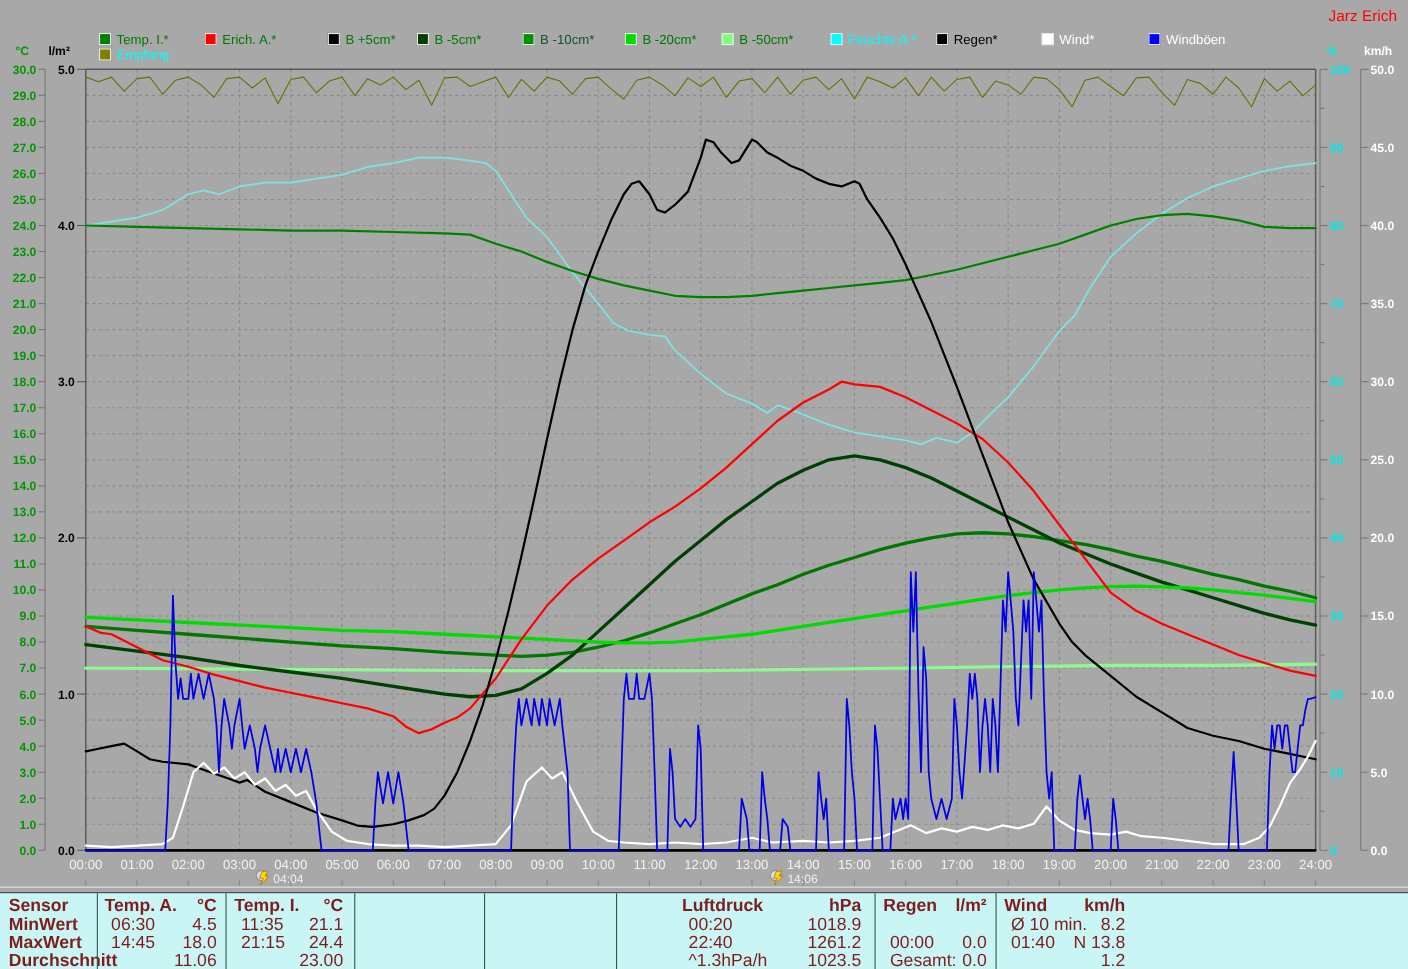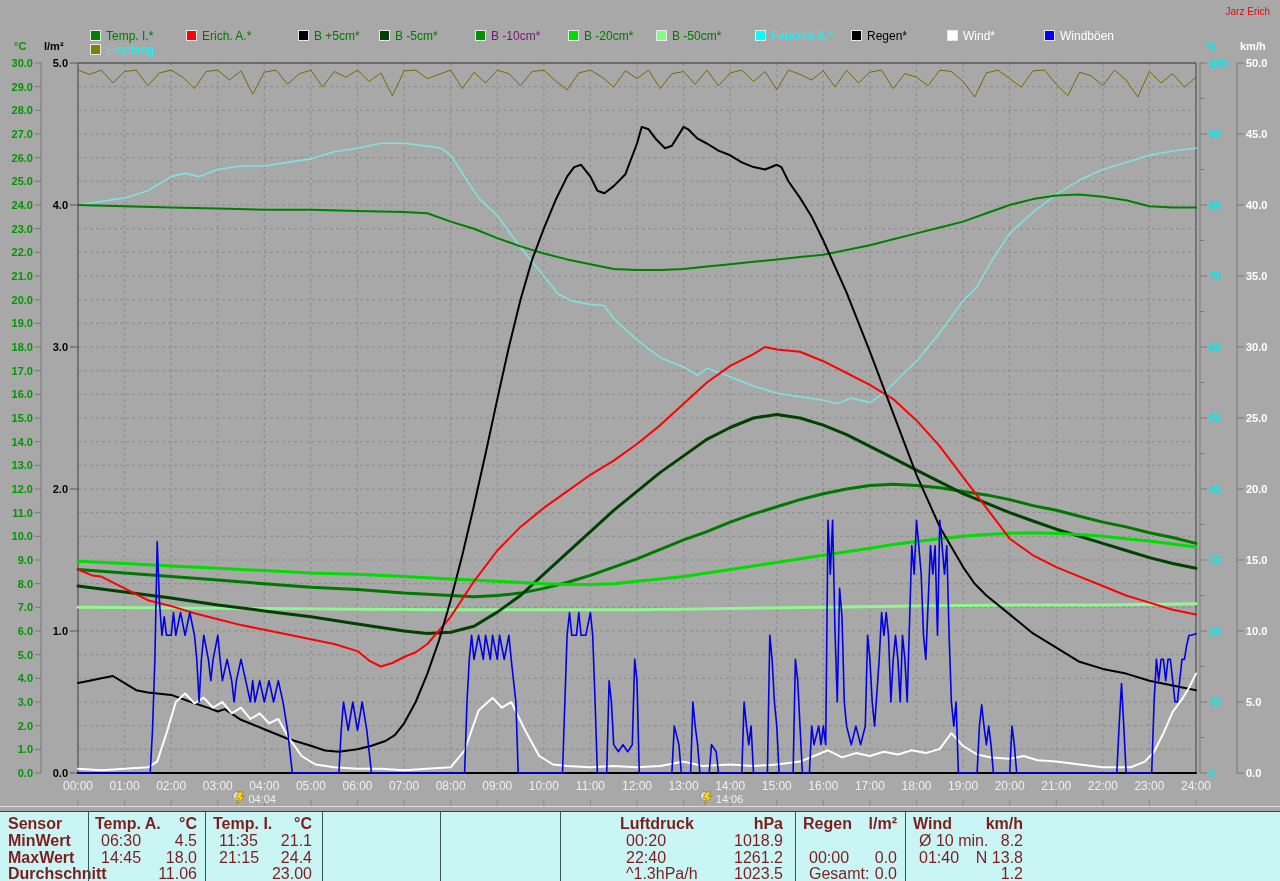--- a/index.html
+++ b/index.html
@@ -1,21 +1,21 @@
 <!DOCTYPE html>
 <html><head>
 <meta charset="utf-8">
 <style>
   html,body{margin:0;padding:0;background:#A8A8A8;}
   #app{position:relative;width:1280px;height:881px;background:#A8A8A8;overflow:hidden;
        font-family:"Liberation Sans", sans-serif;}
   #chart-svg{position:absolute;left:0;top:0;}
   .lbl{position:absolute;white-space:nowrap;font-size:13px;}
   #page-title{left:0;right:0;top:6px;text-align:center;color:#F2F2F2;font-size:14px;}
-  #user-name{right:10px;top:6px;color:#FF0000;font-size:10px;text-align:right;}
+  #user-name{right:10px;top:6px;color:#FF0000;font-size:14px;text-align:right;}
   .legend-item{position:absolute;height:12px;font-size:12px;line-height:11px;}
   .legend-swatch{display:inline-block;width:9px;height:9px;margin-right:5px;
                  border:1px solid #E8E8E8;vertical-align:-1px;}
   .tcell{position:absolute;font-size:16px;color:#7f1d1d;white-space:nowrap;}
   .tbold{font-weight:bold;}
   #table-bg{position:absolute;left:0;width:1280px;background:#C9F5F5;border-top:1px solid #404040;}
   .tsep{position:absolute;width:1px;background:#3A5454;}
 </style>
 </head>
 <body>
@@ -286,21 +286,21 @@
         <polygon points="7,1 12,1 9.5,5.5 13,5.5 5.5,13.5 8,7.5 4.5,7.5" fill="#FFD700" stroke="#7A5C00" stroke-width="0.5"></polygon>
       </g>
       <text x="715.825" y="803" fill="#F0F0F0" font-size="11" text-anchor="start" font-family="&quot;Liberation Sans&quot;,sans-serif" font-weight="normal">14:06</text>
     </svg>
   <div class="lbl" id="user-name">Jarz Erich</div>
   <div id="legend">
       <div class="legend-item" style="left: 90px; top: 30px;"><span class="legend-swatch" style="background: rgb(0, 128, 0);"></span><span style="color: rgb(0, 120, 0);">Temp. I.*</span></div>
       <div class="legend-item" style="left: 186px; top: 30px;"><span class="legend-swatch" style="background: rgb(255, 0, 0);"></span><span style="color: rgb(0, 120, 0);">Erich. A.*</span></div>
       <div class="legend-item" style="left: 282px; top: 30px; padding-left: 16px;"><span class="legend-swatch" style="background: rgb(0, 0, 0);"></span><span style="color: rgb(0, 120, 0);">B +5cm*</span></div>
       <div class="legend-item" style="left: 379px; top: 30px;"><span class="legend-swatch" style="background: rgb(0, 64, 0);"></span><span style="color: rgb(0, 120, 0);">B -5cm*</span></div>
-      <div class="legend-item" style="left: 475px; top: 30px;"><span class="legend-swatch" style="background: rgb(0, 144, 0);"></span><span style="color: #701a75; margin-top: 24px;">B -10cm*</span></div>
+      <div class="legend-item" style="left: 475px; top: 30px;"><span class="legend-swatch" style="background: rgb(0, 144, 0);"></span><span style="color: #14532d; margin-top: 24px;">B -10cm*</span></div>
       <div class="legend-item" style="left: 568px; top: 30px;"><span class="legend-swatch" style="background: rgb(0, 220, 0);"></span><span style="color: rgb(0, 120, 0);">B -20cm*</span></div>
       <div class="legend-item" style="left: 656px; top: 30px;"><span class="legend-swatch" style="background: rgb(128, 255, 128);"></span><span style="color: rgb(0, 120, 0);">B -50cm*</span></div>
       <div class="legend-item" style="left: 755px; top: 30px;"><span class="legend-swatch" style="background: rgb(0, 255, 255);"></span><span style="color: rgb(0, 255, 255);">Feuchte A.*</span></div>
       <div class="legend-item" style="left: 851px; top: 30px;"><span class="legend-swatch" style="background: rgb(0, 0, 0);"></span><span style="color: rgb(0, 0, 0);">Regen*</span></div>
       <div class="legend-item" style="left: 947px; top: 30px;"><span class="legend-swatch" style="background: rgb(255, 255, 255);"></span><span style="color: rgb(255, 255, 255);">Wind*</span></div>
       <div class="legend-item" style="left: 1044px; top: 30px;"><span class="legend-swatch" style="background: rgb(0, 0, 255);"></span><span style="color: rgb(255, 255, 255);">Windböen</span></div>
       <div class="legend-item" style="left: 90px; top: 44px;"><span class="legend-swatch" style="background: rgb(128, 128, 0);"></span><span style="color: rgb(0, 255, 255);">Empfang</span></div>
     </div>
   <div id="table">
       <div id="table-bg" style="top: 811px; height: 70px;"></div>

